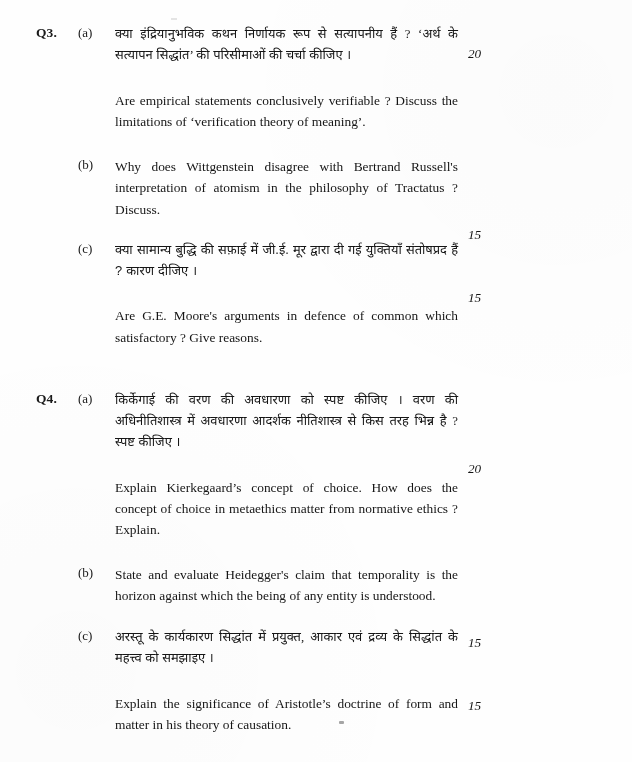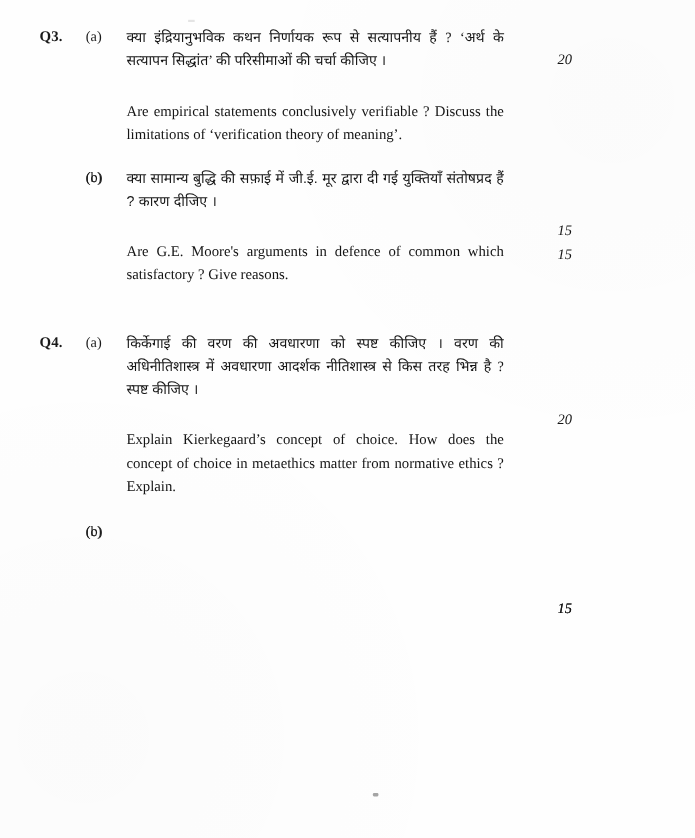--- a/index.html
+++ b/index.html
@@ -93,21 +93,21 @@
   }
   .english.j-full {
     text-align: justify;
     margin-top: 24px;
   }
 
   .marks {
     position: absolute;
     right: -62px;
     width: 52px;
-    text-align: right;
+    text-align: left;
     font-style: italic;
     font-size: 13.2px;
     font-family: "Liberation Serif", "DejaVu Serif", serif;
     color: #151515;
   }
 
   
   .speck {
     position: absolute;
     left: 339px;
@@ -140,20 +140,21 @@
         <div class="part-body">
           <div class="hindi j-full">क्या इंद्रियानुभविक कथन निर्णायक रूप से सत्यापनीय हैं ? ‘अर्थ के सत्यापन सिद्धांत’ की परिसीमाओं की चर्चा कीजिए ।</div>
           <div class="english j-full">Are empirical statements conclusively verifiable ? Discuss the limitations of ‘verification theory of meaning’.</div>
           <div class="marks" style="top:22px;">20</div>
         </div>
       </div>
 
       <div class="part" style="margin-top:20px;">
         <div class="part-label">(b)</div>
         <div class="part-body">
+          <div class="english j-full">Why does Wittgenstein disagree with Bertrand Russell's interpretation of atomism in the philosophy of Tractatus ? Discuss.</div>
           <div class="marks" style="top:71px;">15</div>
         </div>
       </div>
 
       <div class="part" style="margin-top:20px;">
         <div class="part-label">(c)</div>
         <div class="part-body">
           <div class="hindi">क्या सामान्य बुद्धि की सफ़ाई में जी.ई. मूर द्वारा दी गई युक्तियाँ संतोषप्रद हैं ? कारण दीजिए ।</div>
           <div class="english j-full">Are G.E. Moore's arguments in defence of common which satisfactory ? Give reasons.</div>
           <div class="marks" style="top:50px;">15</div>
@@ -169,27 +170,30 @@
         <div class="part-body">
           <div class="hindi j-full">किर्केगाई की वरण की अवधारणा को स्पष्ट कीजिए । वरण की अधिनीतिशास्त्र में अवधारणा आदर्शक नीतिशास्त्र से किस तरह भिन्न है ? स्पष्ट कीजिए ।</div>
           <div class="english j-full">Explain Kierkegaard’s concept of choice. How does the concept of choice in metaethics matter from normative ethics ? Explain.</div>
           <div class="marks" style="top:71px;">20</div>
         </div>
       </div>
 
       <div class="part" style="margin-top:21px;">
         <div class="part-label">(b)</div>
         <div class="part-body">
+          <div class="english j-full">State and evaluate Heidegger's claim that temporality is the horizon against which the being of any entity is understood.</div>
           <div class="marks" style="top:71px;">15</div>
         </div>
       </div>
 
       <div class="part" style="margin-top:21px;">
         <div class="part-label">(c)</div>
         <div class="part-body">
+          <div class="hindi j-full">अरस्तू के कार्यकारण सिद्धांत में प्रयुक्त, आकार एवं द्रव्य के सिद्धांत के महत्त्व को समझाइए ।</div>
+          <div class="english j-full">Explain the significance of Aristotle’s doctrine of form and matter in his theory of causation.</div>
           <div class="marks" style="top:71px;">15</div>
         </div>
       </div>
     </div>
 
   </div>
 
   <div class="speck2"></div>
   <div class="speck"></div>
 </div>

